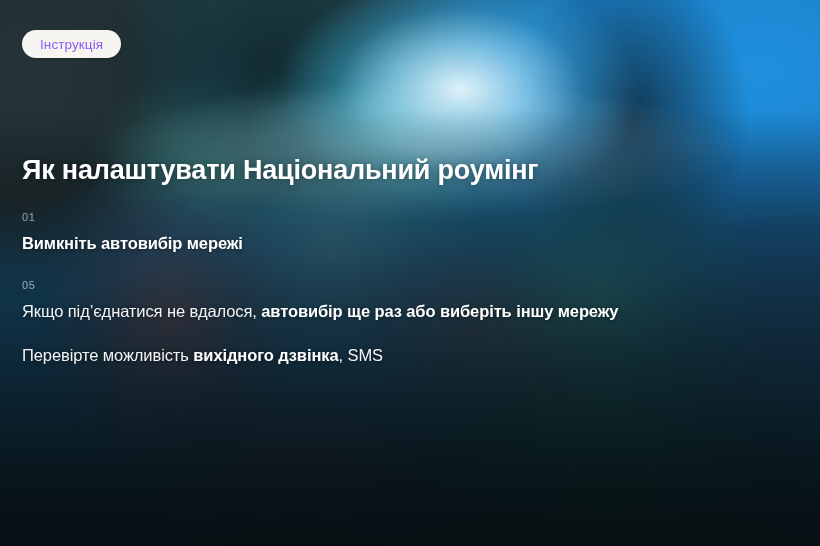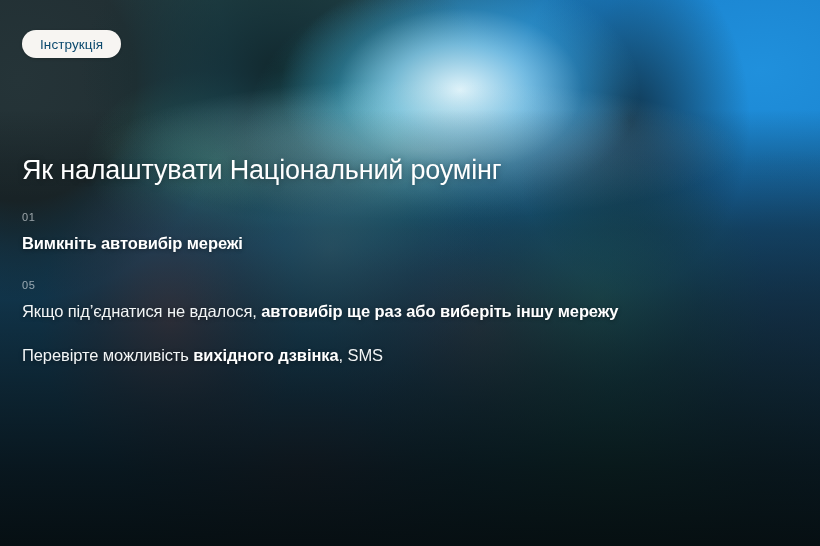--- a/index.html
+++ b/index.html
@@ -93,34 +93,34 @@
   .badge {
     position: absolute;
     left: 22px;
     top: 30px;
     height: 28px;
     padding: 0 18px;
     display: flex;
     align-items: center;
     background: #f7f5f2;
     border-radius: 14px;
-    color: #0c4a6e;
+    color: #8b5cf6;
     font-size: 13.5px;
     letter-spacing: 0.1px;
     white-space: nowrap;
     box-shadow: 0 1px 3px rgba(0,0,0,0.18);
   }
 
   .headline {
     position: absolute;
     left: 22px;
     top: 155px;
     margin: 0;
     font-size: 27px;
-    font-weight: normal;
+    font-weight: bold;
     color: #ffffff;
     letter-spacing: -0.2px;
     text-shadow: 0 1px 6px rgba(0,0,0,0.35);
   }
 
   .steps {
     position: absolute;
     left: 22px;
     top: 210px;
     right: 16px;

